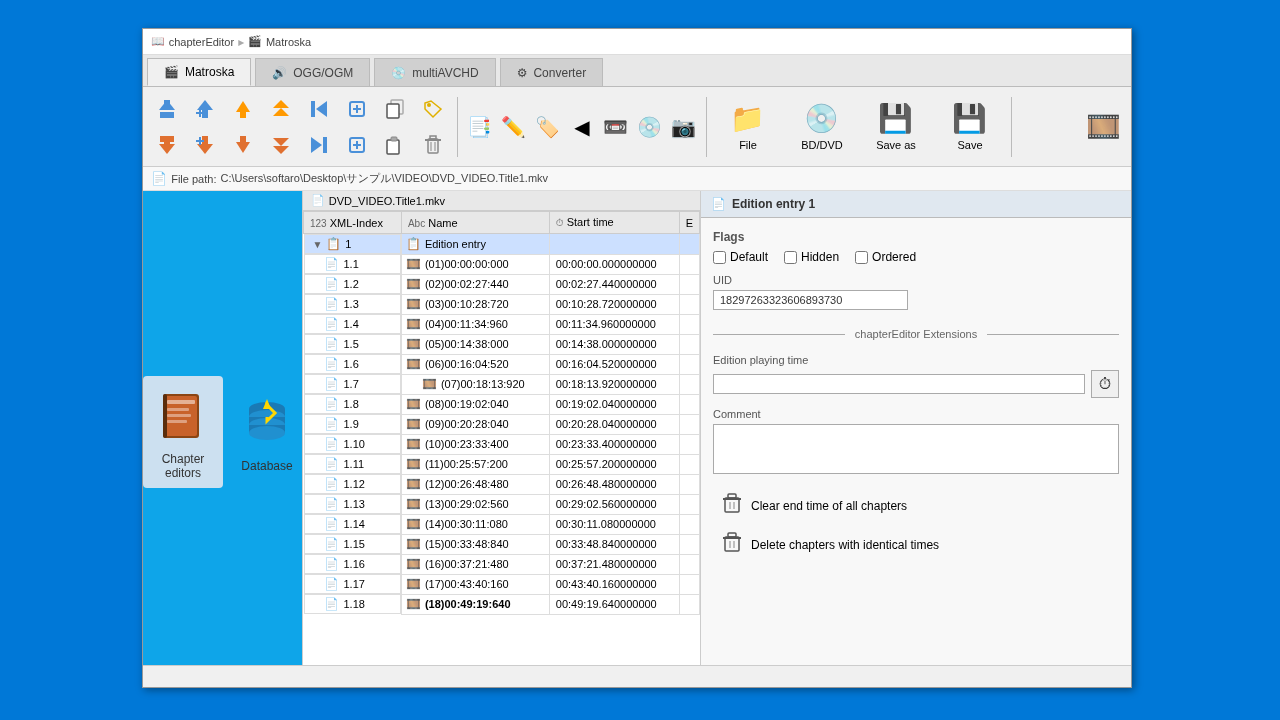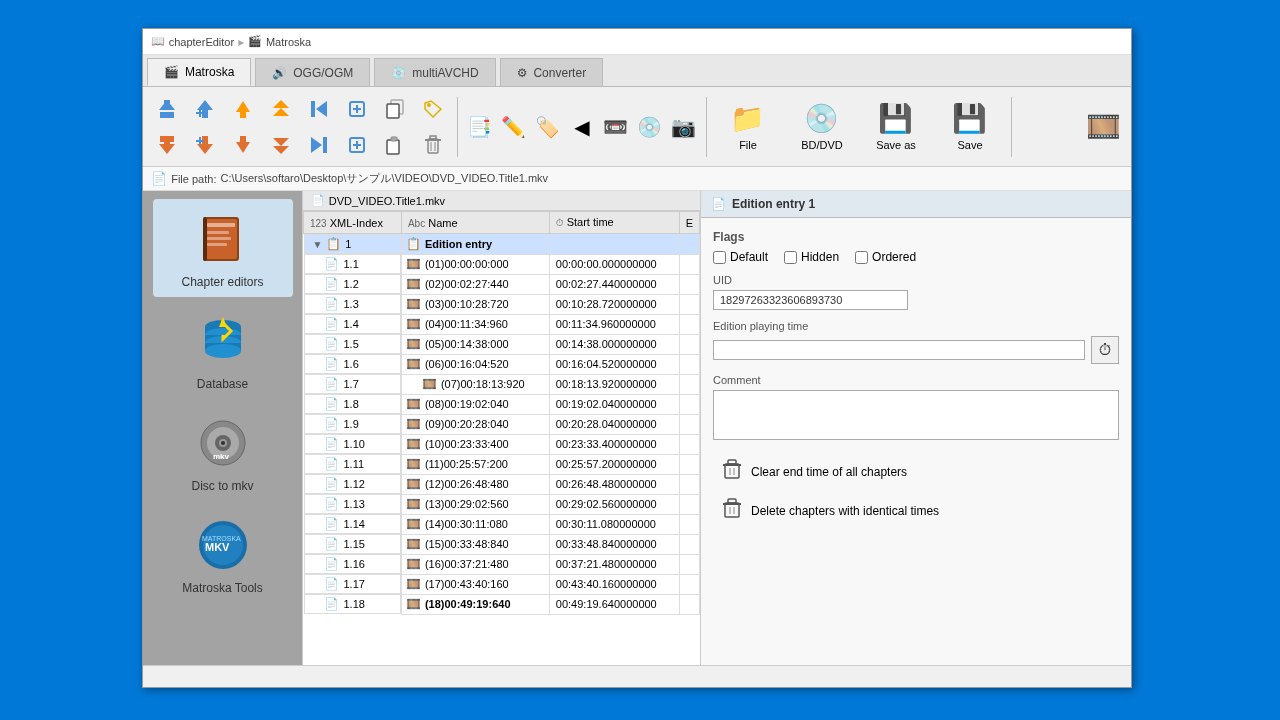--- a/index.html
+++ b/index.html
@@ -177,24 +177,23 @@
     .filepath-icon { margin-right: 4px; font-size: 13px; }
 
     .main-content {
       display: flex;
       flex: 1;
       overflow: hidden;
     }
 
     .sidebar {
       width: 160px;
-      background: #a3a3a3;
+      background: #0ea5e9;
       border-right: 1px solid #ccc;
       display: flex;
-      flex-direction: column;
       align-items: center;
       padding-top: 8px;
       gap: 4px;
       flex-shrink: 0;
     }
     .sidebar-item {
       width: 140px;
       display: flex;
       flex-direction: column;
       align-items: center;
@@ -651,21 +650,21 @@
               </th>
             </tr>
           </thead>
           <tbody id="table-body">
           <tr class="row-selected">
                 <td style="padding-left: 8px; display: flex; align-items: center; gap: 2px;">
                   <span class="expand-icon" style="margin-right: 2px;">▼</span>
                   <span style="font-size: 12px; margin-right: 2px;">📋</span>
                   <span>1</span>
                 </td>
-                <td style="padding-left: 4px; font-weight: bold;"><span style="margin-right: 4px; font-size: 12px;">📋</span><span>Edition entry</span></td>
+                <td style="padding-left: 4px;"><span style="margin-right: 4px; font-size: 12px;">📋</span><span>Edition entry</span></td>
                 <td></td>
                 <td style="width: 20px;"></td>
               </tr>
               <tr>
                 <td style="padding-left: 20px; display: flex; align-items: center; gap: 2px;">
                   <span style="font-size: 12px; margin-right: 2px;">📄</span>
                   <span>1.1</span>
                 </td>
                 <td style="padding-left: 4px;"><span style="margin-right: 4px; font-size: 12px;">🎞️</span><span>(01)00:00:00:000</span></td>
                 <td>00:00:00.000000000</td>
@@ -852,20 +851,25 @@
               <span>Ordered</span>
             </label>
           </div>
         </div>
 
         <div class="field-row">
           <div class="field-label">UID</div>
           <input type="text" class="field-input" style="width: 195px;" value="18297263323606893730">
         </div>
 
+        <div class="extensions-header">
+          <div class="extensions-line"></div>
+          <div class="extensions-label">chapterEditor Extensions</div>
+          <div class="extensions-line"></div>
+        </div>
 
         <div class="field-row">
           <div class="field-label">Edition playing time</div>
           <div class="playing-time-row">
             <input type="text" class="playing-time-input" style="">
             <button style="width:28px;height:28px;border:1px solid #aaa;background:#f0f0f0;cursor:pointer;display:flex;align-items:center;justify-content:center;font-size:16px;">⏱</button>
           </div>
         </div>
 
         <div class="field-row">

